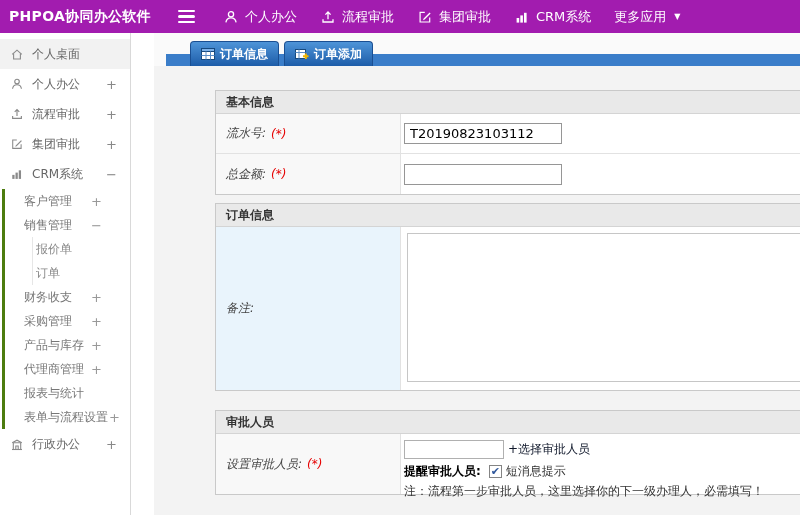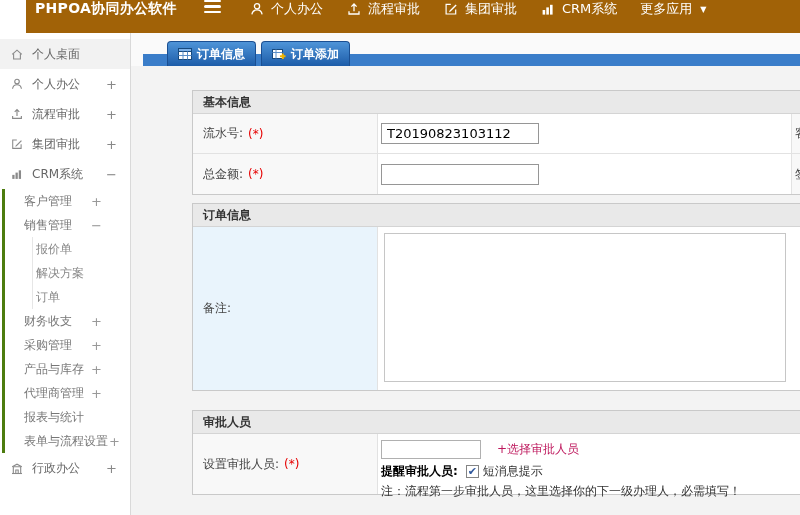--- a/index.html
+++ b/index.html
@@ -1,31 +1,31 @@
 <!DOCTYPE html>
 <html><head>
 <meta charset="utf-8">
 <style>
   * { box-sizing: border-box; margin: 0; padding: 0; }
   html,body { width:800px; height:515px; overflow:hidden; }
   body { font-family:"DejaVu Sans","Liberation Sans",sans-serif; font-size:12px; color:#333; background:#fff; }
   .app { width:800px; height:515px; display:flex; flex-direction:column; }
 
   
-  .topbar { height:33px; background:#a16207; display:flex; align-items:flex-start; color:#fff; flex:0 0 33px;margin-left:26px; }
+  .topbar { height:33px; background:#a21caf; display:flex; align-items:center; color:#fff; flex:0 0 33px; }
   .logo { flex:0 0 178px; padding-left:9px; font-size:14px; font-weight:bold; letter-spacing:.3px; white-space:nowrap; }
   .hamburger { width:17px; height:13px; display:flex; flex-direction:column; justify-content:space-between; margin-right:28px; cursor:pointer; }
   .hamburger span { display:block; height:2.4px; background:#fff; border-radius:2px; }
   .nav { display:flex; align-items:center; }
   .nav-item { display:flex; align-items:center; gap:6px; margin-right:23px; font-size:13px; cursor:pointer; white-space:nowrap; }
   .nav-item svg { display:block; }
   .caret { font-size:8px; margin-left:2px; }
 
   
-  .page { flex:1; display:flex; min-height:0; }
+  .page { flex:1; display:flex; min-height:0;gap:23px; }
   .sidebar { flex:0 0 131px; background:#fff; border-right:1px solid #d9d9d9; padding-top:6px; overflow:hidden; }
   .side-item { position:relative; display:flex; align-items:center; color:#666; cursor:pointer; white-space:nowrap; }
   .side-item svg { margin-right:8px; flex:0 0 auto; }
   .lvl1 { height:30px; padding-left:10px; font-size:12px; }
   .lvl1.active { background:#f2f2f2; }
   .lvl1 .expand { position:absolute; right:13px; color:#888; font-size:13px; }
   .submenu-l2 { margin-left:2px; border-left:3px solid #4d7c0f; }
   .lvl2 { height:24px; padding-left:19px; color:#777; }
   .lvl2 .expand { position:absolute; right:28px; color:#999; font-size:13px; }
   .lvl2.tight .expand { position:static; margin-left:1px; }
@@ -41,39 +41,39 @@
   .tab { height:25px; display:flex; align-items:center; gap:5px; padding:0 10px;
          background:linear-gradient(#4e94d8,#1d5ca8); border:1px solid #1a4f92; border-bottom:none;
          border-radius:4px 4px 0 0; color:#fff; font-weight:bold; font-size:12px; cursor:pointer; white-space:nowrap; }
 
   
   .content { position:absolute; top:33px; bottom:0; left:0; right:0; padding:24px 0 0 61px; overflow:hidden; }
   .formtable { width:700px; border:1px solid #c9c9c9; background:#fff; }
   .sec-header { height:23px; background:#e9e9e9; border-bottom:1px solid #d4d4d4; display:flex; align-items:center; padding-left:10px; font-weight:bold; color:#333; }
   .frow { display:flex; border-bottom:1px solid #e2e2e2; }
   .frow:last-child { border-bottom:none; }
-  .lcell { flex:0 0 185px; padding-left:10px; background:#f8f8f8; border-right:1px solid #e2e2e2; display:flex; align-items:center; color:#444; }
+  .lcell { flex:0 0 185px; padding-left:10px; background:#f8f8f8; border-right:1px solid #e2e2e2; display:flex; align-items:center; color:#444;font-style:italic; }
   .fcell { flex:0 0 414px; border-right:1px solid #e2e2e2; display:flex; align-items:center; padding-left:3px; background:#fff; }
   .rcell { flex:1; background:#f8f8f8; display:flex; align-items:center; padding-left:3px; color:#444; overflow:hidden; }
   .row40 { height:40px; }
   .req { color:#e60000; margin-left:5px; }
   .text-input { width:158px; height:21px; border:1px solid #969696; font-size:13px; padding:1px 5px; font-family:inherit; }
   .gap8 { margin-top:8px; }
   .gap19 { margin-top:19px; }
 
   .remark-row { height:163px; }
   .lcell-remark { background:#e9f4fc; }
   .fcell-remark { flex:1; border-right:none; align-items:flex-start; }
   .remark-textarea { margin:6px 0 0 3px; width:402px; height:149px; border:1px solid #c6c6c6; resize:none; font-family:inherit; font-size:12px; padding:3px; }
 
   .approver-row { height:60px; }
   .fcell-approver { flex:1; border-right:none; display:block; padding:6px 0 0 3px; }
   .approver-line1 { display:flex; align-items:center; }
   .small-input { width:100px; height:19px; border:1px solid #b0b0b0; font-size:12px; padding:1px 4px; font-family:inherit; }
-  .choose-link { color:#be185d; margin-left:16px; text-decoration:none; cursor:pointer; }
+  .choose-link { color:#0f172a; margin-left:4px; text-decoration:none; cursor:pointer; }
   .approver-line2 { display:flex; align-items:center; margin-top:4px; }
   .remind { font-weight:bold; color:#000000; margin-right:8px; }
   .checkbox { width:13px; height:13px; border:1px solid #848484; background:#fff; display:inline-flex; align-items:center; justify-content:center; margin-right:4px; cursor:pointer; }
   .checkbox span { font-size:11px; line-height:1; color:#30589c; }
   .approver-line3 { margin-top:3px; color:#333; }
 </style>
 </head>
 <body>
 
 <div class="app">
@@ -172,23 +172,20 @@
           <span>客户管理</span>
           <span class="expand">+</span>
         </div>
         <div class="side-item lvl2">
           <span>销售管理</span>
           <span class="expand">−</span>
         </div>
         <div class="submenu-l3">
           <div class="side-item lvl3">
             <span>报价单</span>
-          </div>
-          <div class="side-item lvl3">
-            <span>解决方案</span>
           </div>
           <div class="side-item lvl3">
             <span>订单</span>
           </div>
         </div>
         <div class="side-item lvl2">
           <span>财务收支</span>
           <span class="expand">+</span>
         </div>
         <div class="side-item lvl2">

